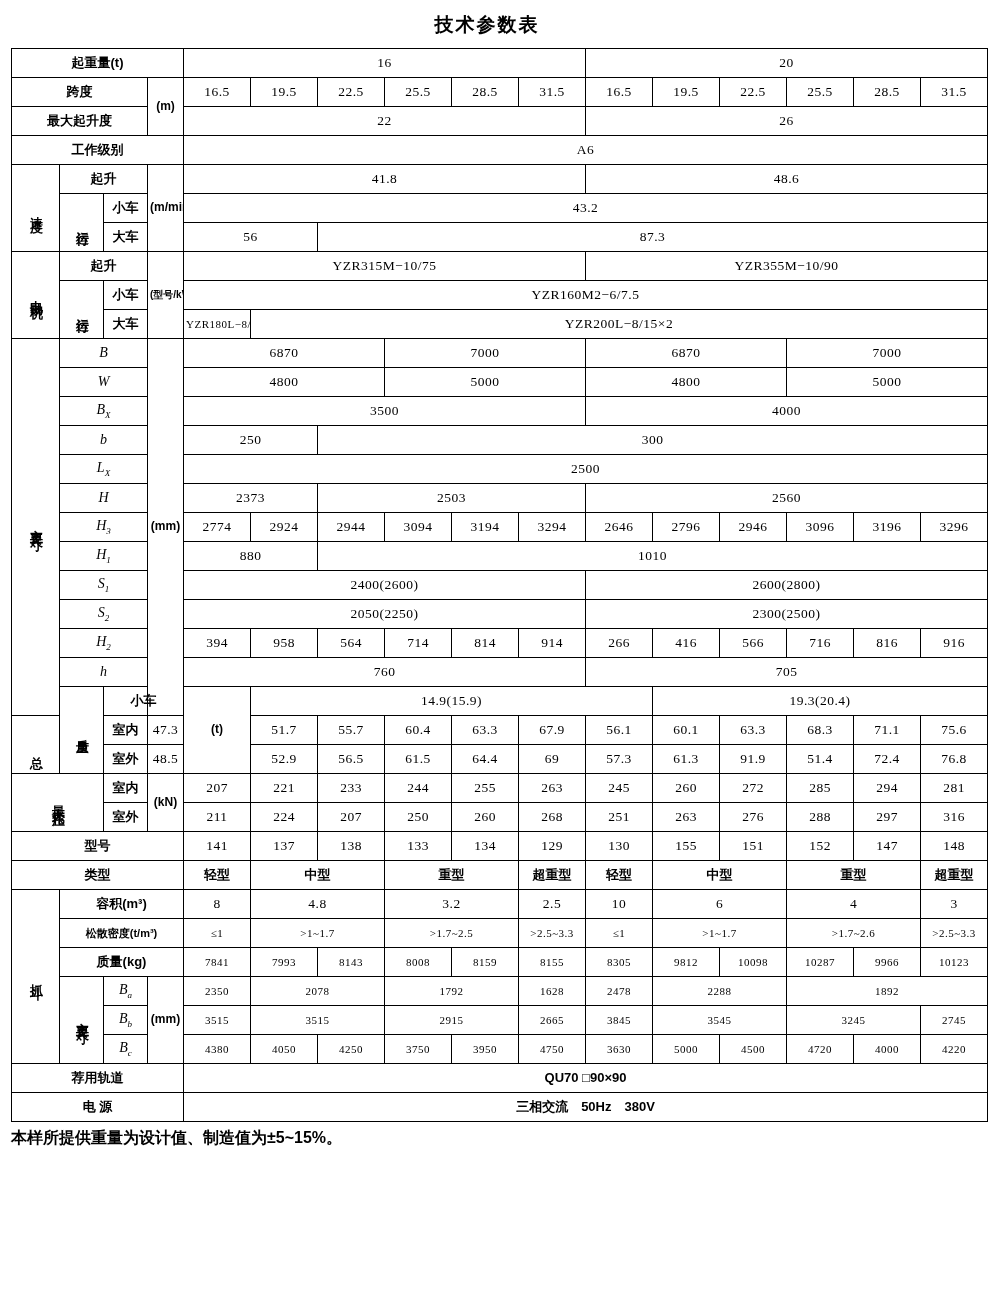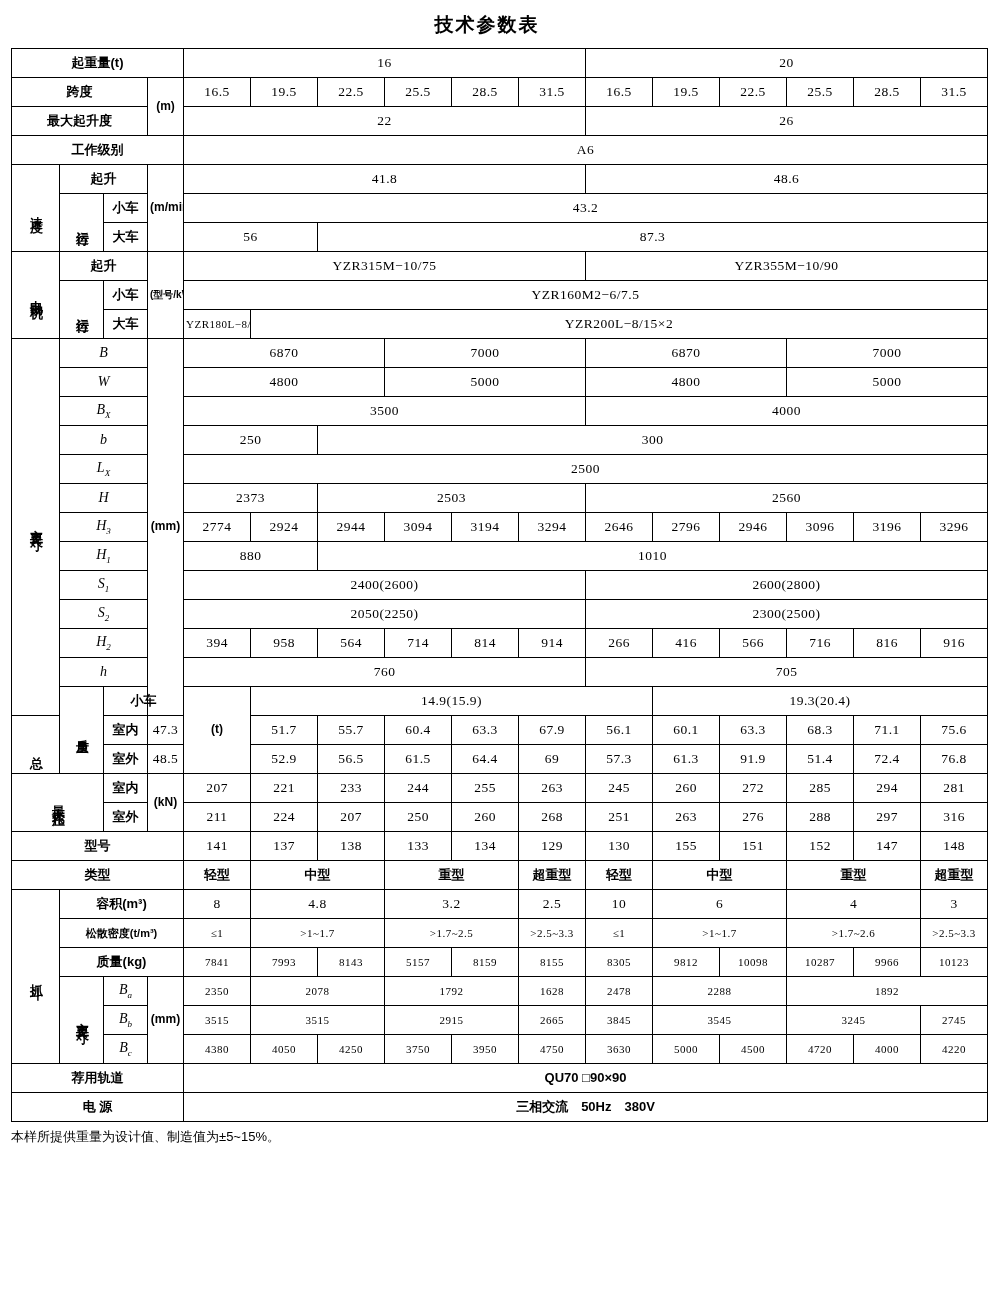--- a/index.html
+++ b/index.html
@@ -52,21 +52,22 @@
   td.tiny{font-size:10px;}
   .vert{
     writing-mode:vertical-rl;
     text-orientation:upright;
     letter-spacing:3px;
     display:inline-block;
   }
   .footnote{
     margin-top:6px;
     font-family:"Liberation Sans", sans-serif;
-    font-size:13px;
+    font-size:16px;
+    font-weight:bold;
   }
   sub{font-size:9px;}
 </style>
 </head>
 <body>
 
 <div id="sheet">
 
   <h1 class="title">技术参数表</h1>
 
@@ -373,21 +374,21 @@
       <td class="num small" colspan="2">&gt;1~1.7</td>
       <td class="num small" colspan="2">&gt;1.7~2.6</td>
       <td class="num small">&gt;2.5~3.3</td>
     </tr>
 
     <tr>
       <td class="lbl" colspan="3">质量(kg)</td>
       <td class="num small">7841</td>
       <td class="num small">7993</td>
       <td class="num small">8143</td>
-      <td class="num small">5157</td>
+      <td class="num small">8008</td>
       <td class="num small">8159</td>
       <td class="num small">8155</td>
       <td class="num small">8305</td>
       <td class="num small">9812</td>
       <td class="num small">10098</td>
       <td class="num small">10287</td>
       <td class="num small">9966</td>
       <td class="num small">10123</td>
     </tr>
 

